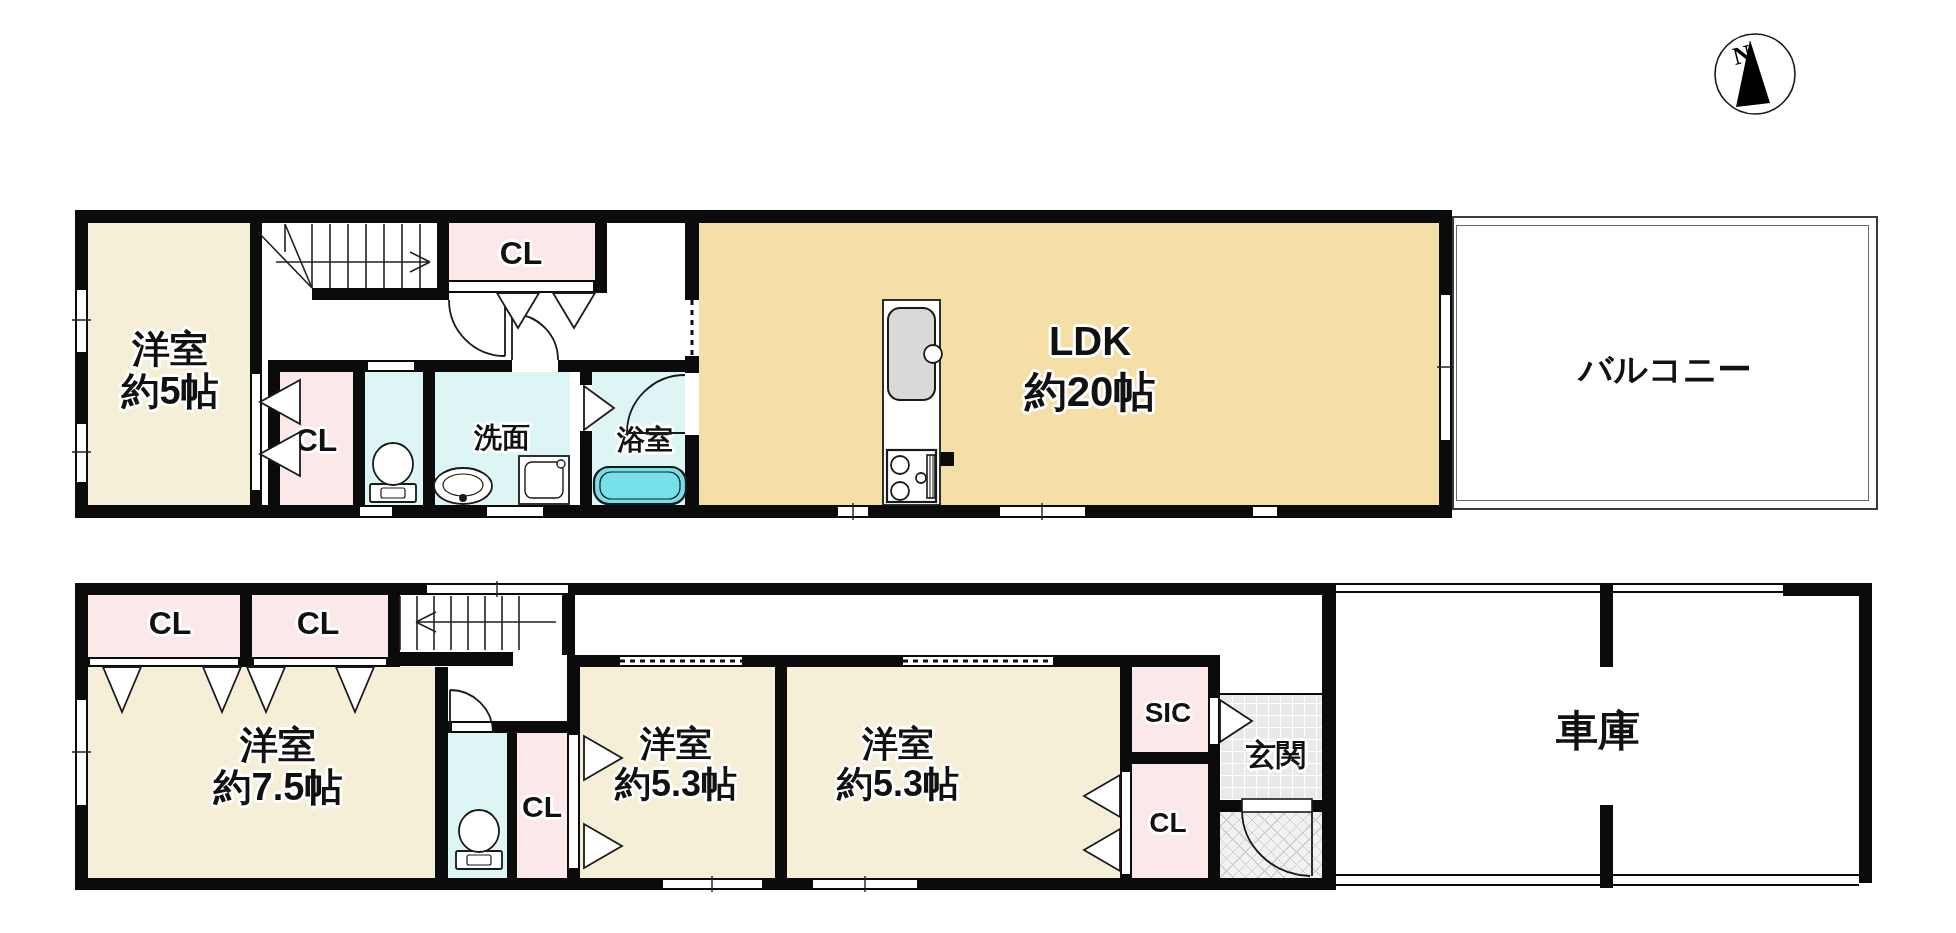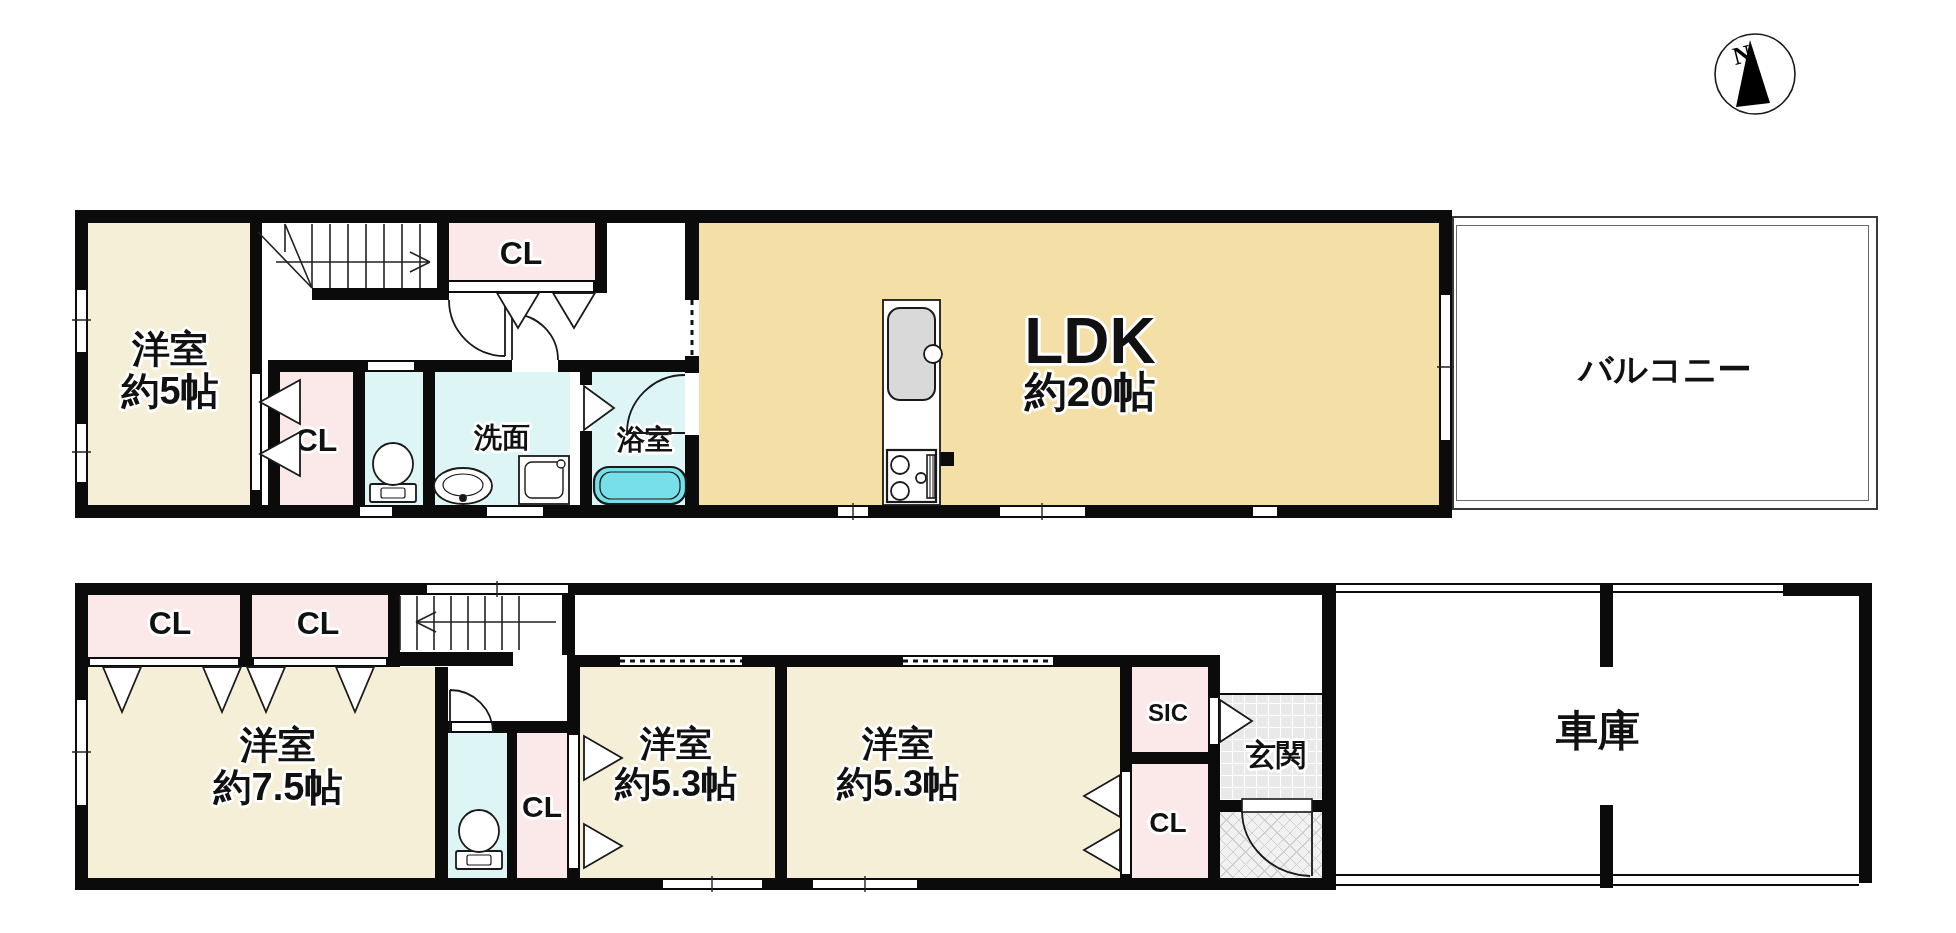--- a/index.html
+++ b/index.html
@@ -92,21 +92,21 @@
     <div class="gap" style="left:685px;top:373px;width:14px;height:62px"></div>
 
     <div class="label" style="left:170px;top:371px;font-size:38px">
       <span>洋室</span>
         <span>約5帖</span>
     </div>
     <div class="label" style="left:521px;top:254px;font-size:32px">CL</div>
     <div class="label" style="left:316px;top:441px;font-size:32px">CL</div>
     <div class="label" style="left:502px;top:438px;font-size:28px">洗面</div>
     <div class="label" style="left:645px;top:440px;font-size:28px">浴室</div>
-    <div class="label" style="left:1090px;top:341px;font-size:64px">LDK</div>
+    <div class="label" style="left:1090px;top:341px;font-size:40px">LDK</div>
     <div class="label" style="left:1090px;top:392px;font-size:42px">約20帖</div>
     <div class="label" style="left:1665px;top:370px;font-size:34px">バルコニー</div>
   </div>
 
   <div>
 
     <div class="room" style="left:88px;top:595px;width:152px;height:62px;background:var(--closet-pink)"></div>
     <div class="room" style="left:252px;top:595px;width:136px;height:62px;background:var(--closet-pink)"></div>
     <div class="room" style="left:88px;top:667px;width:347px;height:211px;background:var(--room-cream)"></div>
     <div class="room" style="left:448px;top:733px;width:59px;height:145px;background:var(--wet-cyan)"></div>
@@ -164,21 +164,21 @@
     </div>
     <div class="label" style="left:542px;top:806px;font-size:30px">CL</div>
     <div class="label" style="left:676px;top:764px;font-size:36px">
       <span>洋室</span>
         <span>約5.3帖</span>
     </div>
     <div class="label" style="left:898px;top:764px;font-size:36px">
       <span>洋室</span>
         <span>約5.3帖</span>
     </div>
-    <div class="label" style="left:1168px;top:713px;font-size:24px">SIC</div>
+    <div class="label" style="left:1168px;top:713px;font-size:28px">SIC</div>
     <div class="label" style="left:1168px;top:823px;font-size:28px">CL</div>
     <div class="label" style="left:1276px;top:754px;font-size:30px">玄関</div>
     <div class="label" style="left:1598px;top:731px;font-size:42px">車庫</div>
   </div>
 
   <svg class="overlay" width="1956" height="933" viewBox="0 0 1956 933">
 
     <g stroke="#222" stroke-width="1.6" fill="none">
       <path d="M312,224 V288 M330,224 V288 M348,224 V288 M366,224 V288 M384,224 V288 M402,224 V288 M420,224 V288"></path>
       <path d="M285,224 V252 M312,288 L258,232 M312,288 L285,224"></path>

